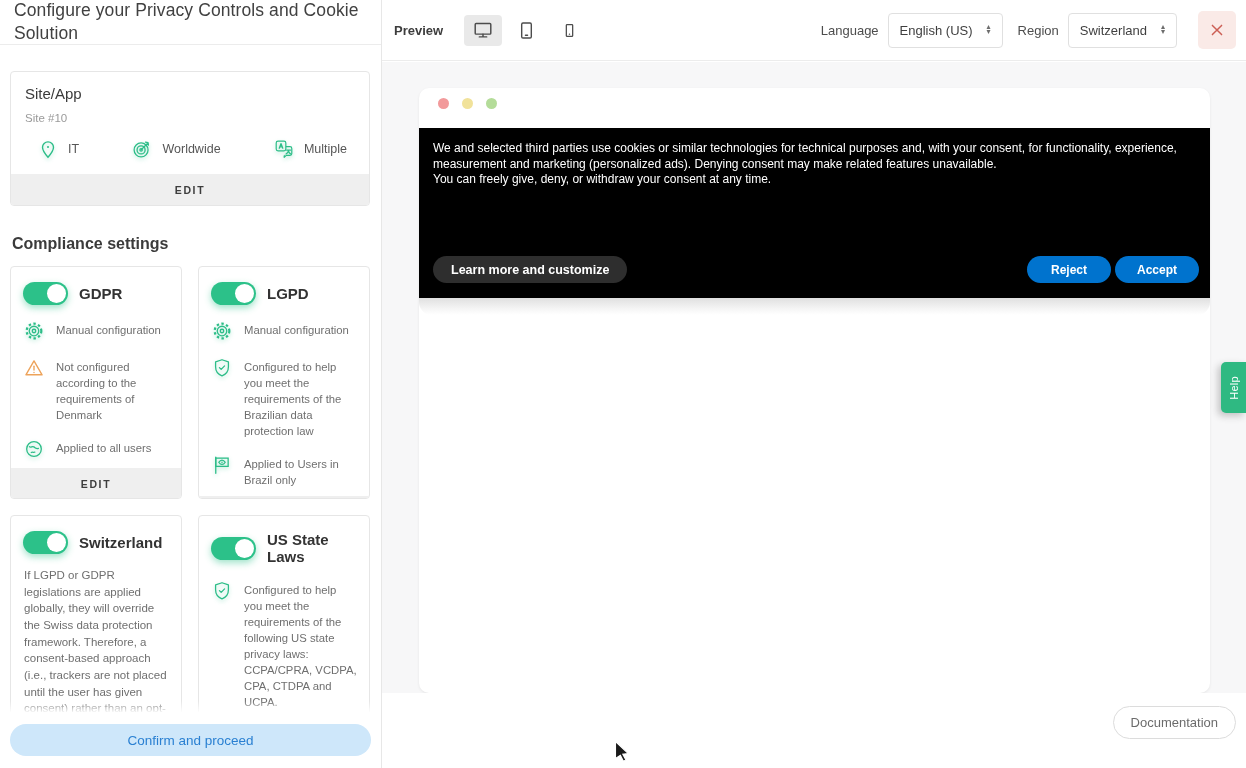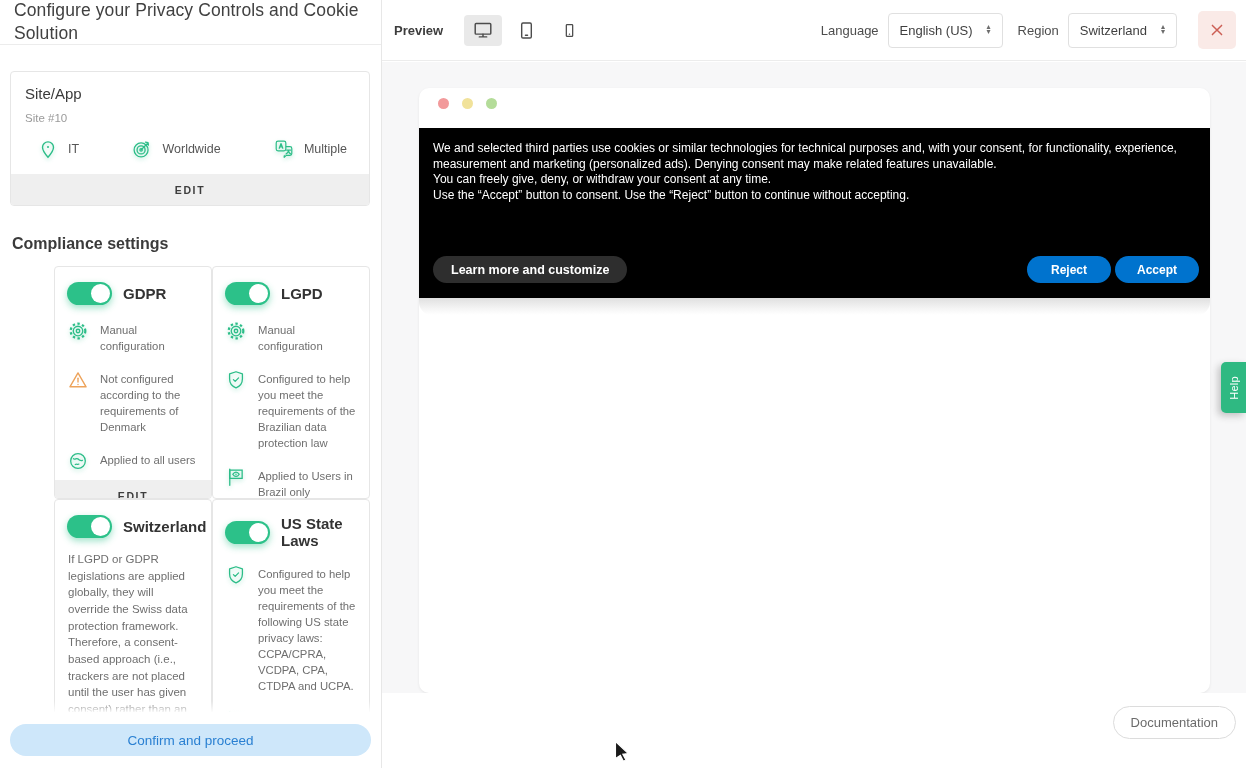--- a/index.html
+++ b/index.html
@@ -23,21 +23,21 @@
   .site-title { font-size:15px; color:#3a3a3a; font-weight:400; margin-bottom:10px; }
   .site-subtitle { font-size:11.5px; color:#9a9a9a; }
   .site-attrs { display:flex; justify-content:space-between; padding:12px 22px 14px 26px; align-items:center; }
   .attr { display:flex; align-items:center; gap:9px; }
   .attr-label { font-size:12.5px; color:#565656; }
 
   .edit-bar { background:#efefef; text-align:center; padding:10px 0 9px; font-size:10.5px; letter-spacing:1.6px; color:#3d3d3d; font-weight:600; cursor:pointer; }
 
   .compliance-heading { margin:29px 2px 13px; font-size:16px; font-weight:700; color:#3b3b3b; }
 
-  .cards-grid { display:grid; grid-template-columns:1fr 1fr; gap:0;margin-left:44px; }
+  .cards-grid { display:grid; grid-template-columns:1fr 1fr; gap:16px; }
   .comp-card { border:1px solid #e6e6e6; border-radius:4px; background:#fff; display:flex; flex-direction:column; overflow:hidden; }
   .comp-card.row1 { height:233px; }
   .comp-card.row2 { height:252px; }
   .card-toggle-row { display:flex; align-items:center; gap:11px; padding:15px 12px 9px; }
   .comp-title { font-size:15px; font-weight:700; color:#333; }
 
   .toggle { width:45px; height:23px; border-radius:12px; background:#2cc189; position:relative; flex:none;
             box-shadow:0 3px 7px rgba(44,193,137,.45); cursor:pointer; }
   .toggle .knob { position:absolute; top:2px; right:2px; width:19px; height:19px; border-radius:50%; background:#fff; }
 
@@ -359,21 +359,20 @@
       <div class="dots">
         <div class="dot dot-red"></div>
         <div class="dot dot-yellow"></div>
         <div class="dot dot-green"></div>
       </div>
 
       <div class="notice-banner">
         <div class="notice-text">
           <p>We and selected third parties use cookies or similar technologies for technical purposes and, with your consent, for functionality, experience, measurement and marketing (personalized ads). Denying consent may make related features unavailable.</p>
           <p>You can freely give, deny, or withdraw your consent at any time.</p>
-          <p>Use the “Accept” button to consent. Use the “Reject” button to continue without accepting.</p>
         </div>
         <div class="banner-actions">
           <button class="learn-btn">Learn more and customize</button>
           <div class="hdr-spacer"></div>
           <button class="pill-blue">Reject</button>
           <button class="pill-blue">Accept</button>
         </div>
       </div>
       <div class="banner-shadow"></div>
     </div>

